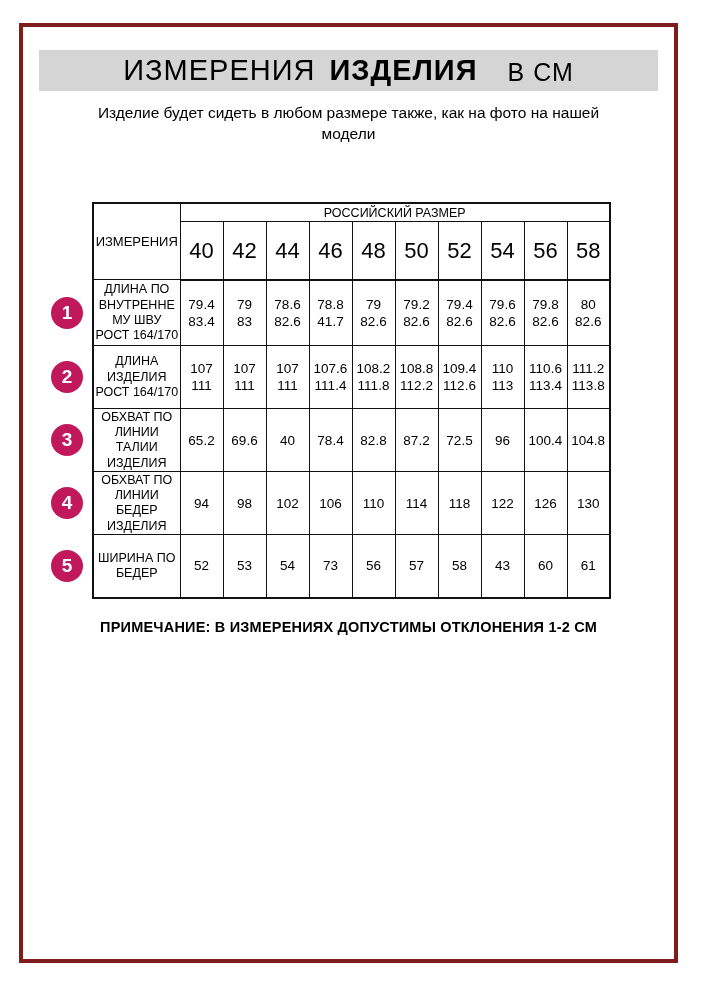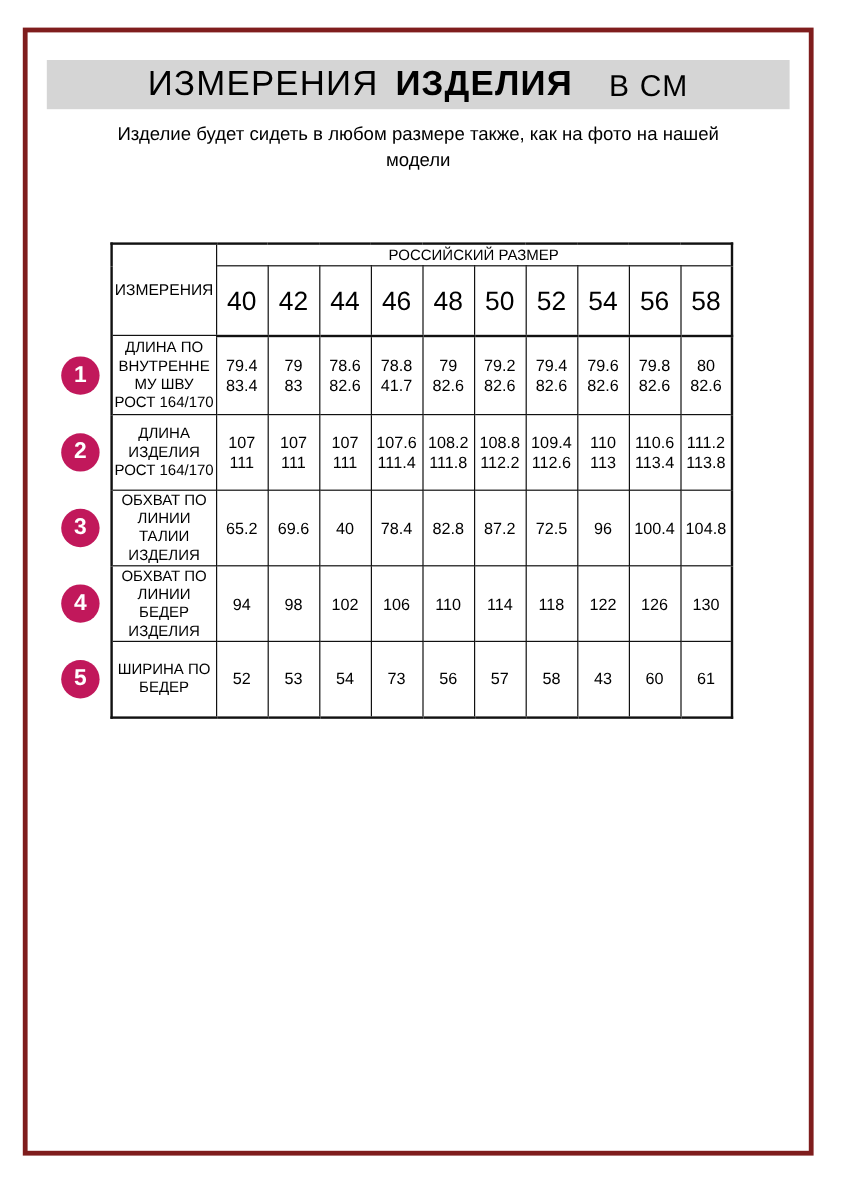--- a/index.html
+++ b/index.html
@@ -225,14 +225,15 @@
           <td class="grid value-cell row-h edge-b">56</td>
           <td class="grid value-cell row-h edge-b">57</td>
           <td class="grid value-cell row-h edge-b">58</td>
           <td class="grid value-cell row-h edge-b">43</td>
           <td class="grid value-cell row-h edge-b">60</td>
           <td class="grid value-cell row-h edge-b edge-r">61</td>
         </tr>
       </tbody>
   </table>
 
+  <div class="note">ПРИМЕЧАНИЕ: В ИЗМЕРЕНИЯХ ДОПУСТИМЫ ОТКЛОНЕНИЯ 1-2 СМ</div>
 
 </div>
 
 </body></html>

